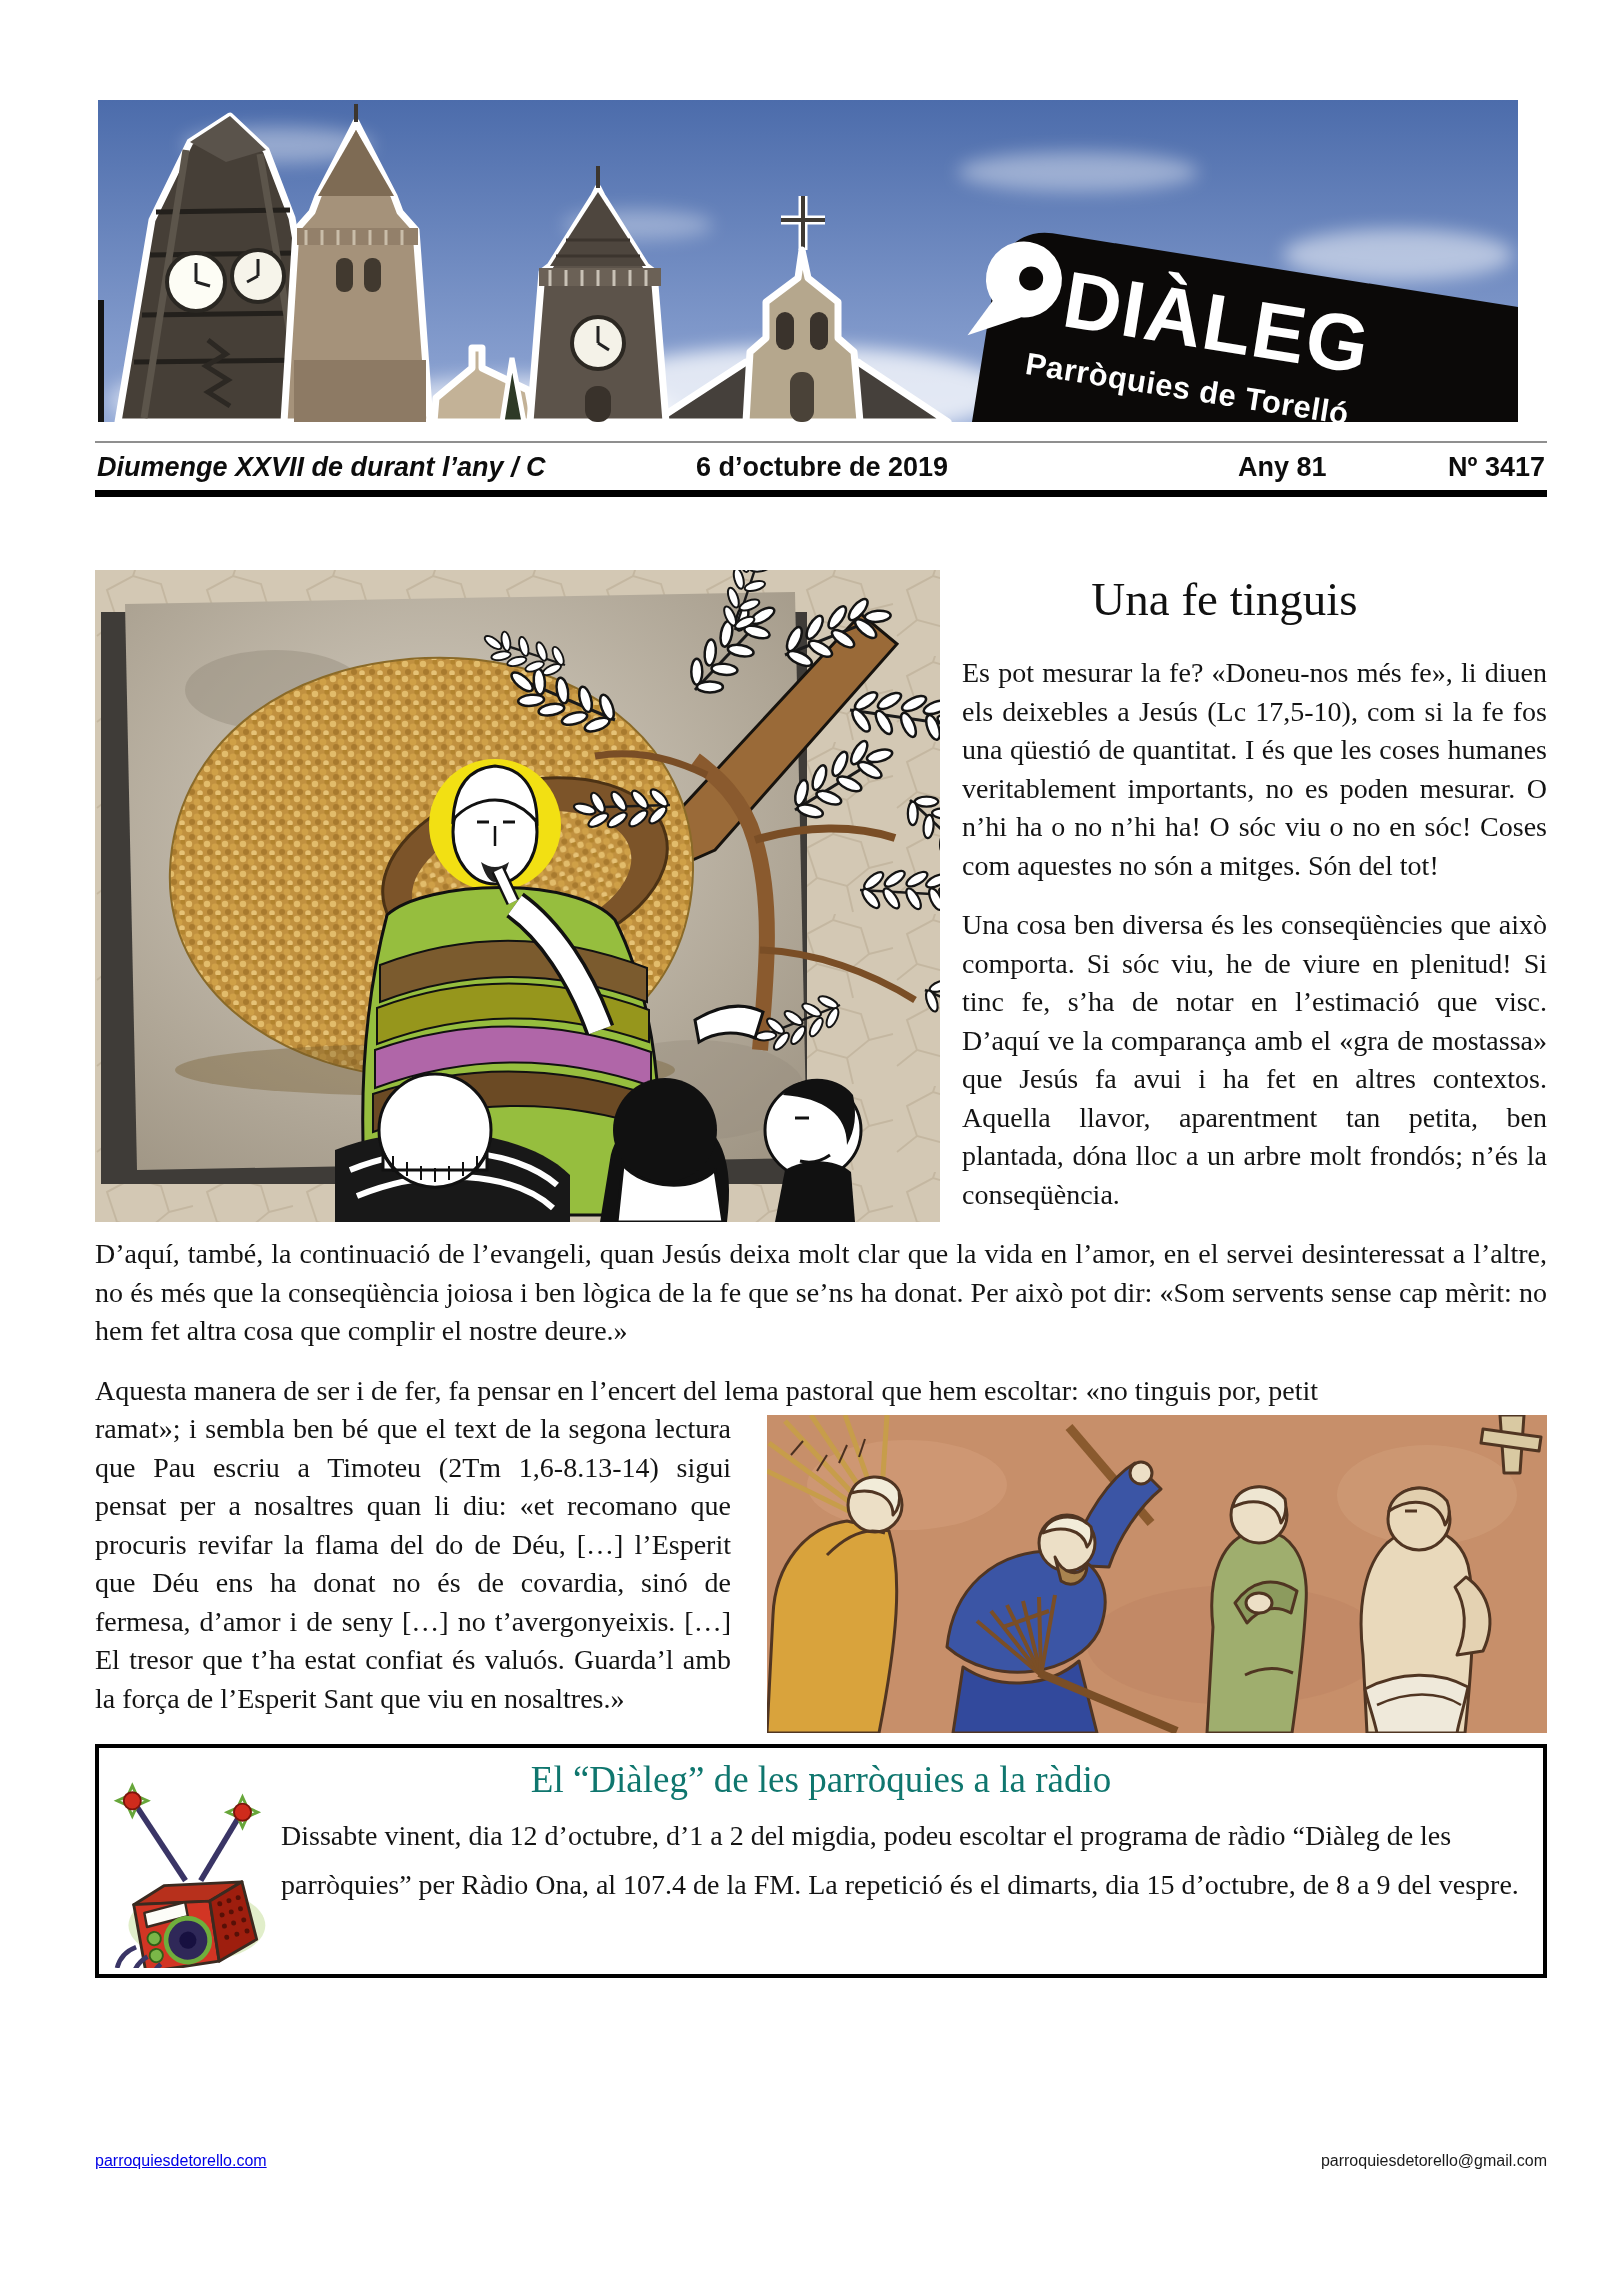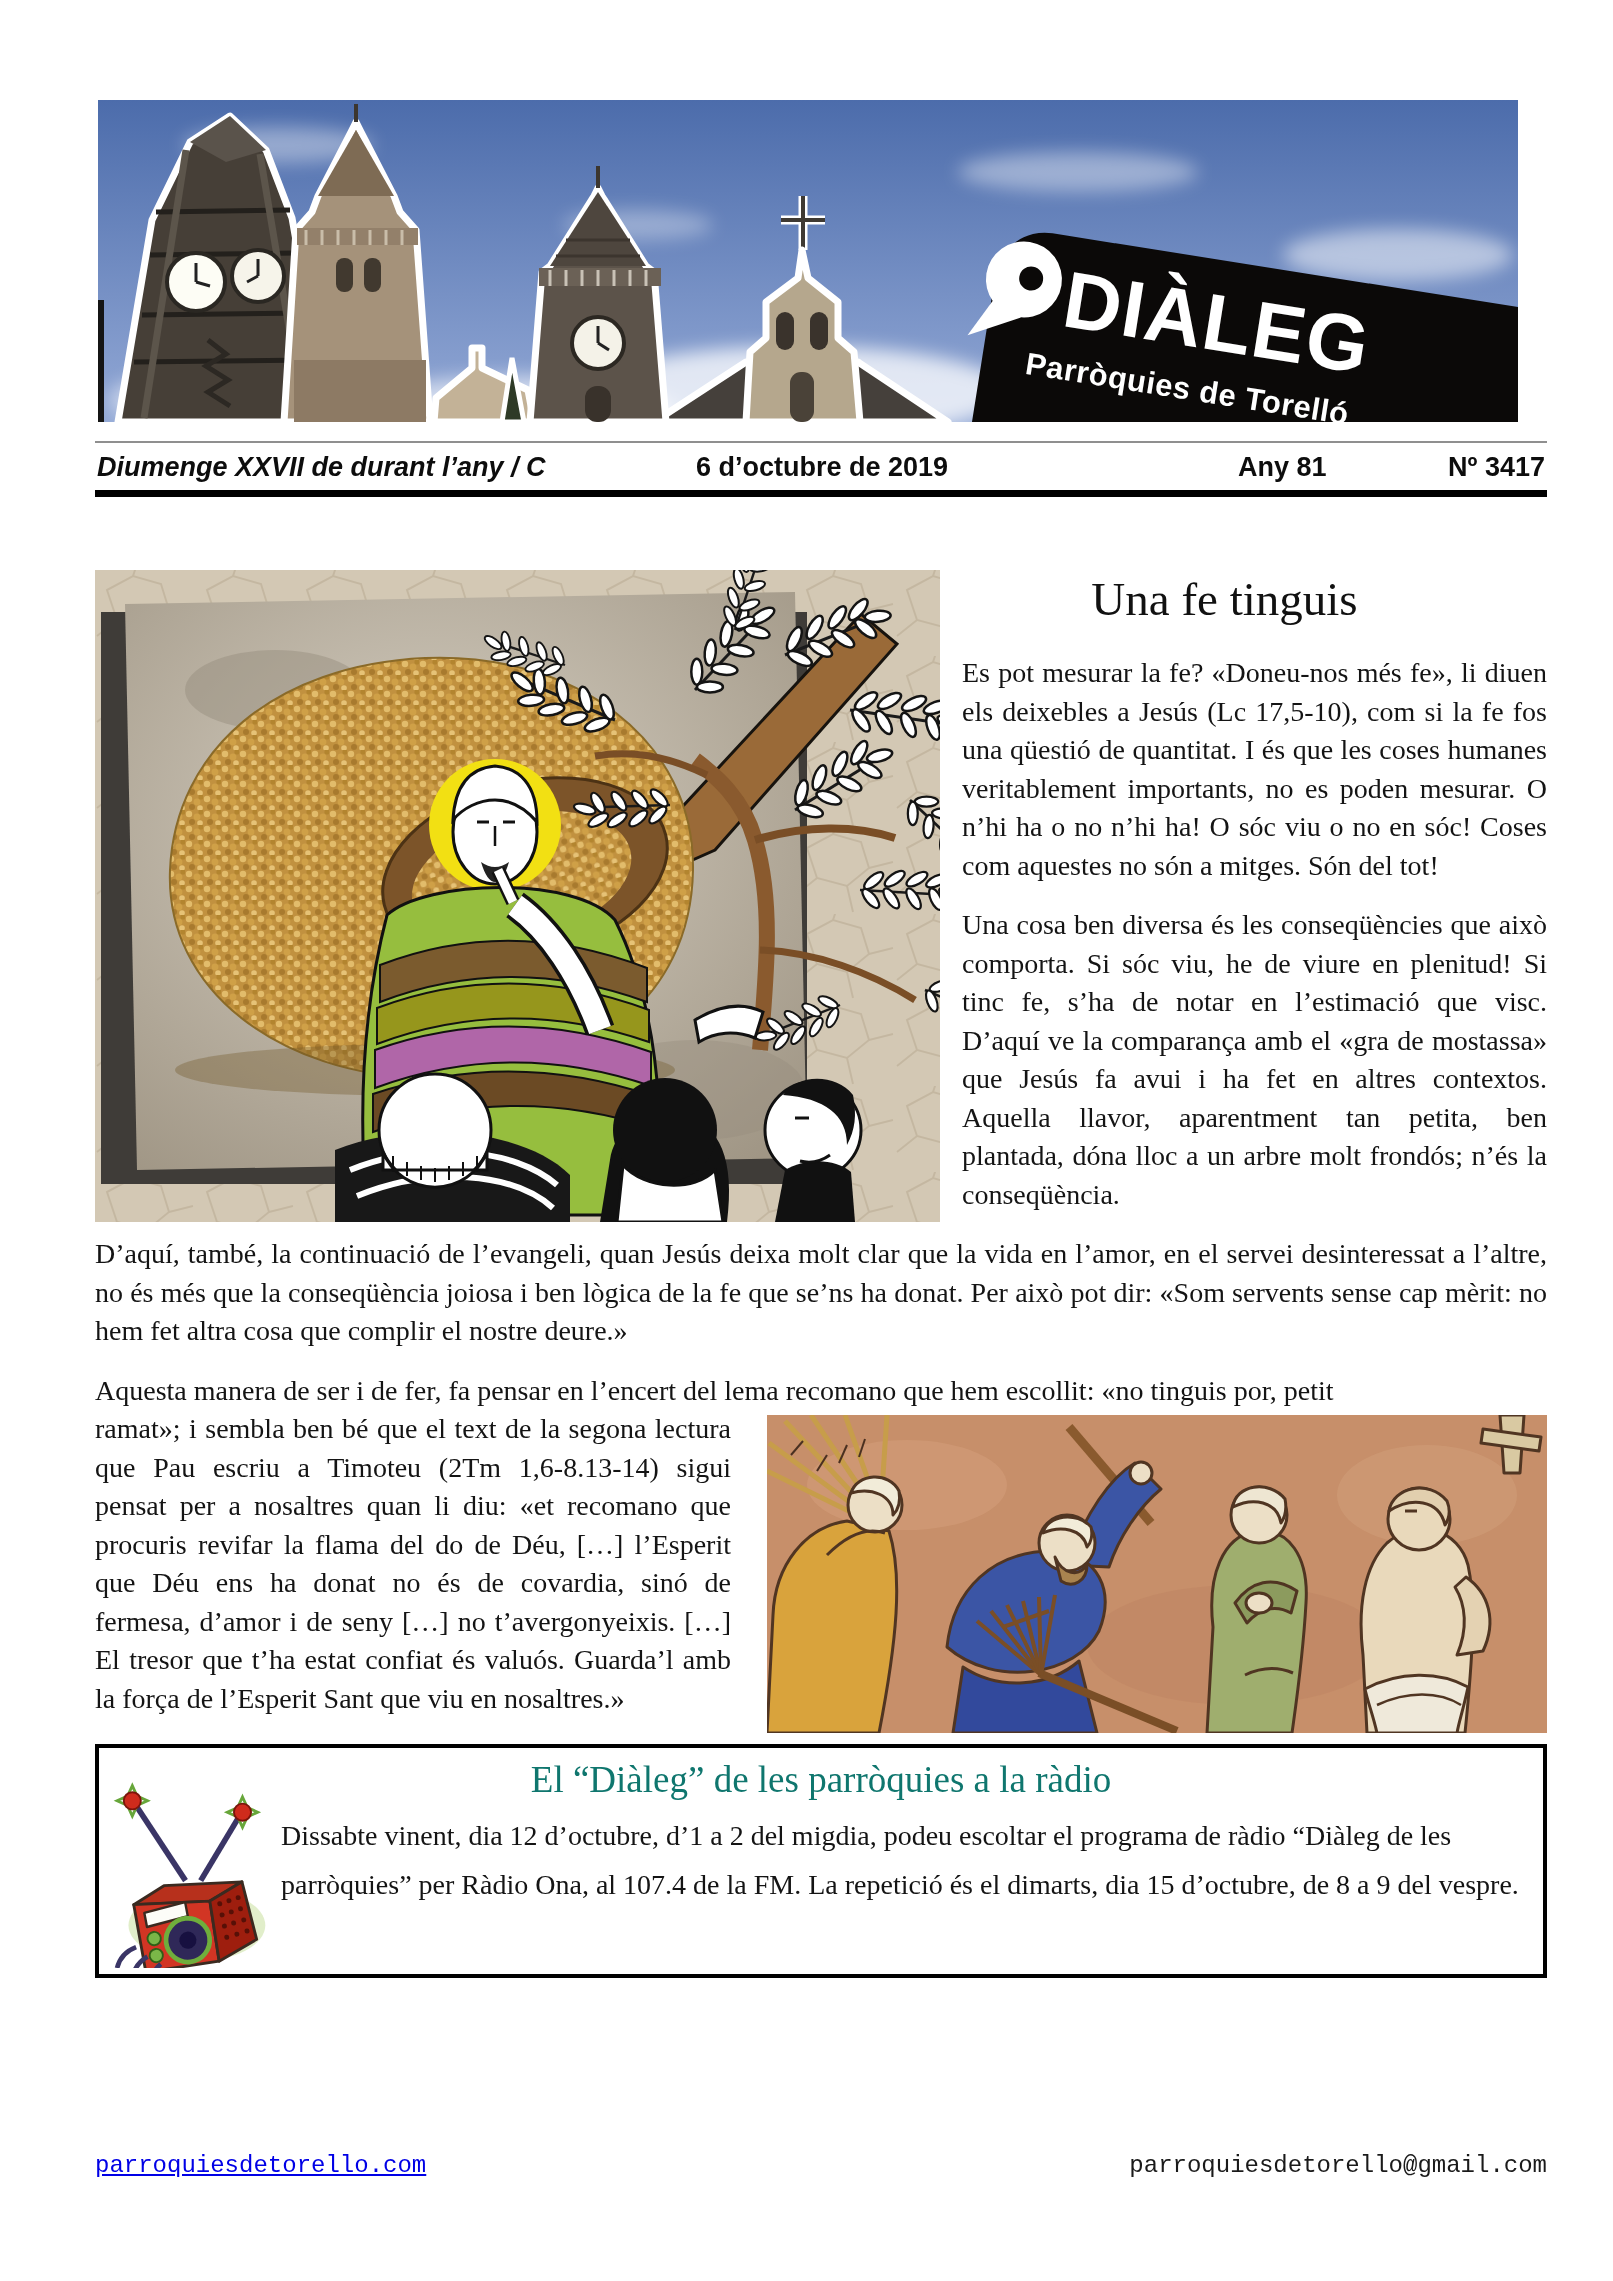--- a/index.html
+++ b/index.html
@@ -29,21 +29,21 @@
   .wrapblock p{margin:0;}
 
   
   .radio-box{clear:both;margin-top:26px;border:4px solid #000;position:relative;min-height:226px;background:#fff;}
   .radio-title{text-align:center;font-size:37px;margin:10px 0 6px 0;color:#0f766e;}
   .radio-icon{position:absolute;left:8px;top:30px;width:176px;height:190px;}
   .radio-body{margin:10px 18px 18px 182px;font-size:28px;line-height:49px;text-align:left;}
 
   
   .pagefooter{position:absolute;left:95px;right:66px;top:2152px;
-              font-family:Liberation Mono, monospace;font-size:24px;
+              font-family:Liberation Sans, sans-serif;font-size:16px;
               display:flex;justify-content:space-between;align-items:baseline;}
   .site-link{color:#0000e6;text-decoration:underline;cursor:pointer;}
   .email{color:#1a1a1a;}
 
   
   .leaf{fill:#ffffff;stroke:#141414;stroke-width:2.5;}
   .outline{stroke:#ffffff;stroke-width:7;stroke-linejoin:round;}
   .med{stroke:#503522;stroke-width:3;stroke-linejoin:round;}
   text.logo{font-family:"Liberation Sans", sans-serif;font-weight:bold;fill:#fff;}
 </style>
@@ -310,21 +310,21 @@
   </svg>
 
   <h1 class="title">
     <span>Una fe tinguis</span><br>
   </h1>
 
   <p>Es pot mesurar la fe? «Doneu-nos més fe», li diuen els deixebles a Jesús (Lc 17,5-10), com si la fe fos una qüestió de quantitat. I és que les coses humanes veritablement importants, no es poden mesurar. O n’hi ha o no n’hi ha! O sóc viu o no en sóc! Coses com aquestes no són a mitges. Són del tot!</p>
   <p>Una cosa ben diversa és les conseqüències que això comporta. Si sóc viu, he de viure en plenitud! Si tinc fe, s’ha de notar en l’estimació que visc. D’aquí ve la comparança amb el «gra de mostassa» que Jesús fa avui i ha fet en altres contextos. Aquella llavor, aparentment tan petita, ben plantada, dóna lloc a un arbre molt frondós; n’és la conseqüència.</p>
   <p>D’aquí, també, la continuació de l’evangeli, quan Jesús deixa molt clar que la vida en l’amor, en el servei desinteressat a l’altre, no és més que la conseqüència joiosa i ben lògica de la fe que se’ns ha donat. Per això pot dir: «Som servents sense cap mèrit: no hem fet altra cosa que complir el nostre deure.»</p>
 
-  <p class="lead-par">Aquesta manera de ser i de fer, fa pensar en l’encert del lema recomano que hem escollit: «no tinguis por, petit</p>
+  <p class="lead-par">Aquesta manera de ser i de fer, fa pensar en l’encert del lema pastoral que hem escoltar: «no tinguis por, petit</p>
   <div class="wrapblock">
 
     <svg class="art-medieval" viewBox="0 0 780 318">
       <rect width="780" height="318" fill="#c78f6a"></rect>
       <ellipse cx="140" cy="70" rx="100" ry="45" fill="#d5a07b" opacity=".5"></ellipse>
       <ellipse cx="470" cy="230" rx="150" ry="60" fill="#b97f5e" opacity=".35"></ellipse>
       <ellipse cx="660" cy="80" rx="90" ry="50" fill="#d2a27d" opacity=".45"></ellipse>
 
       <g class="med" fill="#d9c9a2">
         <polygon points="733,0 757,0 753,58 737,58"></polygon>

